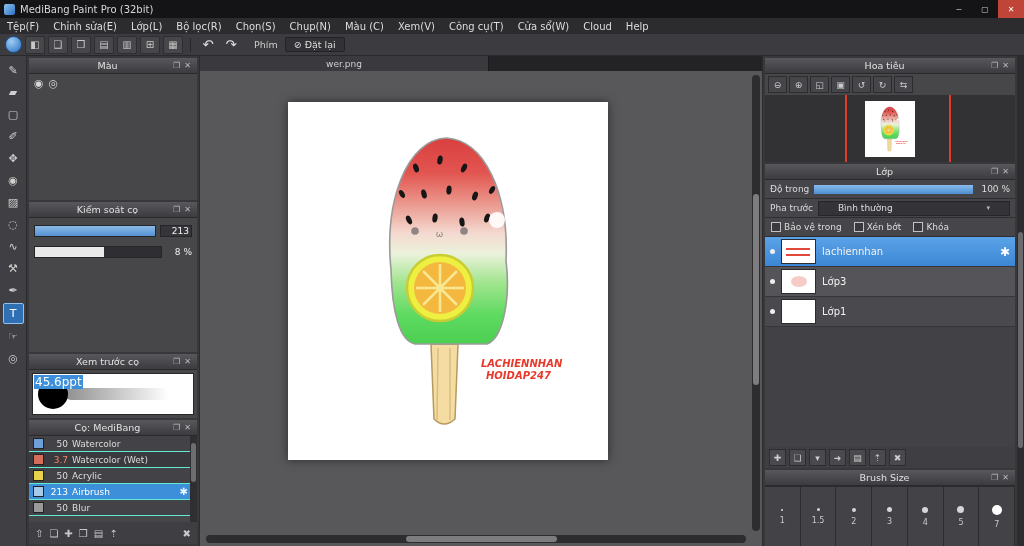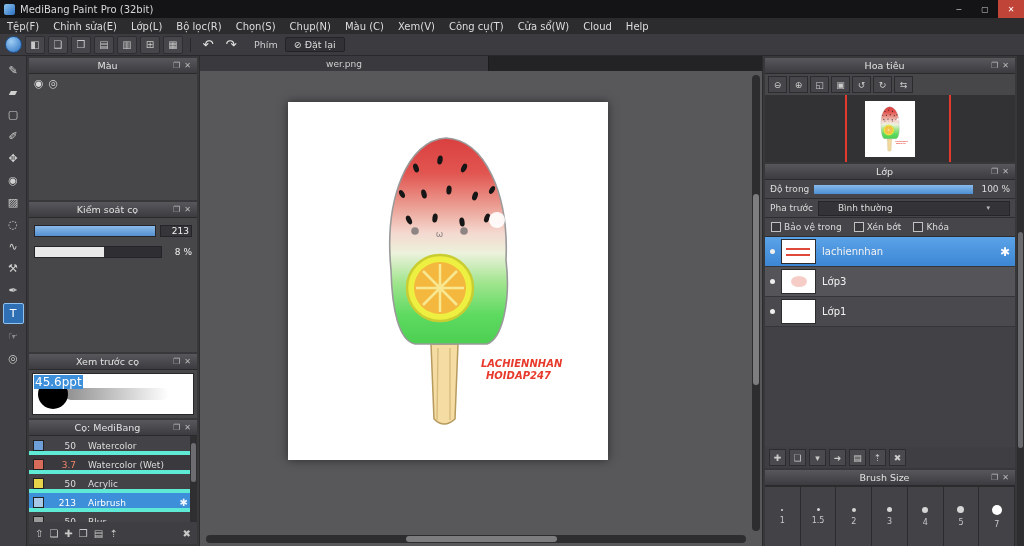--- a/index.html
+++ b/index.html
@@ -65,21 +65,21 @@
   
   #p-preview{height:64px;flex:none}
   .pv{flex:1;margin:3px;background:#fff;border:1px solid #28282a;position:relative;overflow:hidden}
   .pv-label{position:absolute;left:1px;top:1px;font-size:12px;background:#3d8fd9;color:#fff;padding:0 1px;z-index:2}
   .pv-blob{position:absolute;left:5px;top:50%;transform:translateY(-50%);width:30px;height:30px;border-radius:50%;background:#000;z-index:1}
   .pv-tail{position:absolute;left:32px;top:50%;transform:translateY(-50%);width:104px;height:12px;border-radius:6px;
            background:linear-gradient(to right,#8f8f8f,rgba(220,220,220,0))}
   
   #p-brushlist{flex:1}
   .blist{flex:1;position:relative;overflow:hidden}
-  .brow{height:15px;display:flex;align-items:flex-end;gap:12px;padding:0 9px 0 4px;font-size:9px;background:#434347;border-bottom:4px solid #5eead4}
+  .brow{height:15px;display:flex;align-items:center;gap:4px;padding:0 9px 0 4px;font-size:9px;background:#434347;border-bottom:1px solid #5eead4}
   .brow:nth-child(even){background:#3a3a3e}
   .brow.sel{background:#3d8fd9;color:#fff}
   .chip{width:9px;height:9px;border:1px solid #222;flex:none}
   .bsize{width:20px;text-align:right;flex:none}
   .brow.hot .bsize{color:#ef8565}
   .bgear{margin-left:auto;font-size:10px;color:#eef5ff}
   .blist-scroll{position:absolute;right:0;top:0;bottom:0;width:7px;background:#2f2f32}
   .blist-thumb{position:absolute;left:1px;right:1px;top:8%;height:46%;background:#6d6d71;border-radius:3px}
   .left-bottom{height:22px;flex:none;background:#3f3f43;display:flex;align-items:center;gap:6px;padding:0 6px;font-size:10px;color:#c8c8c8}
   .lb-trash{margin-left:auto}

